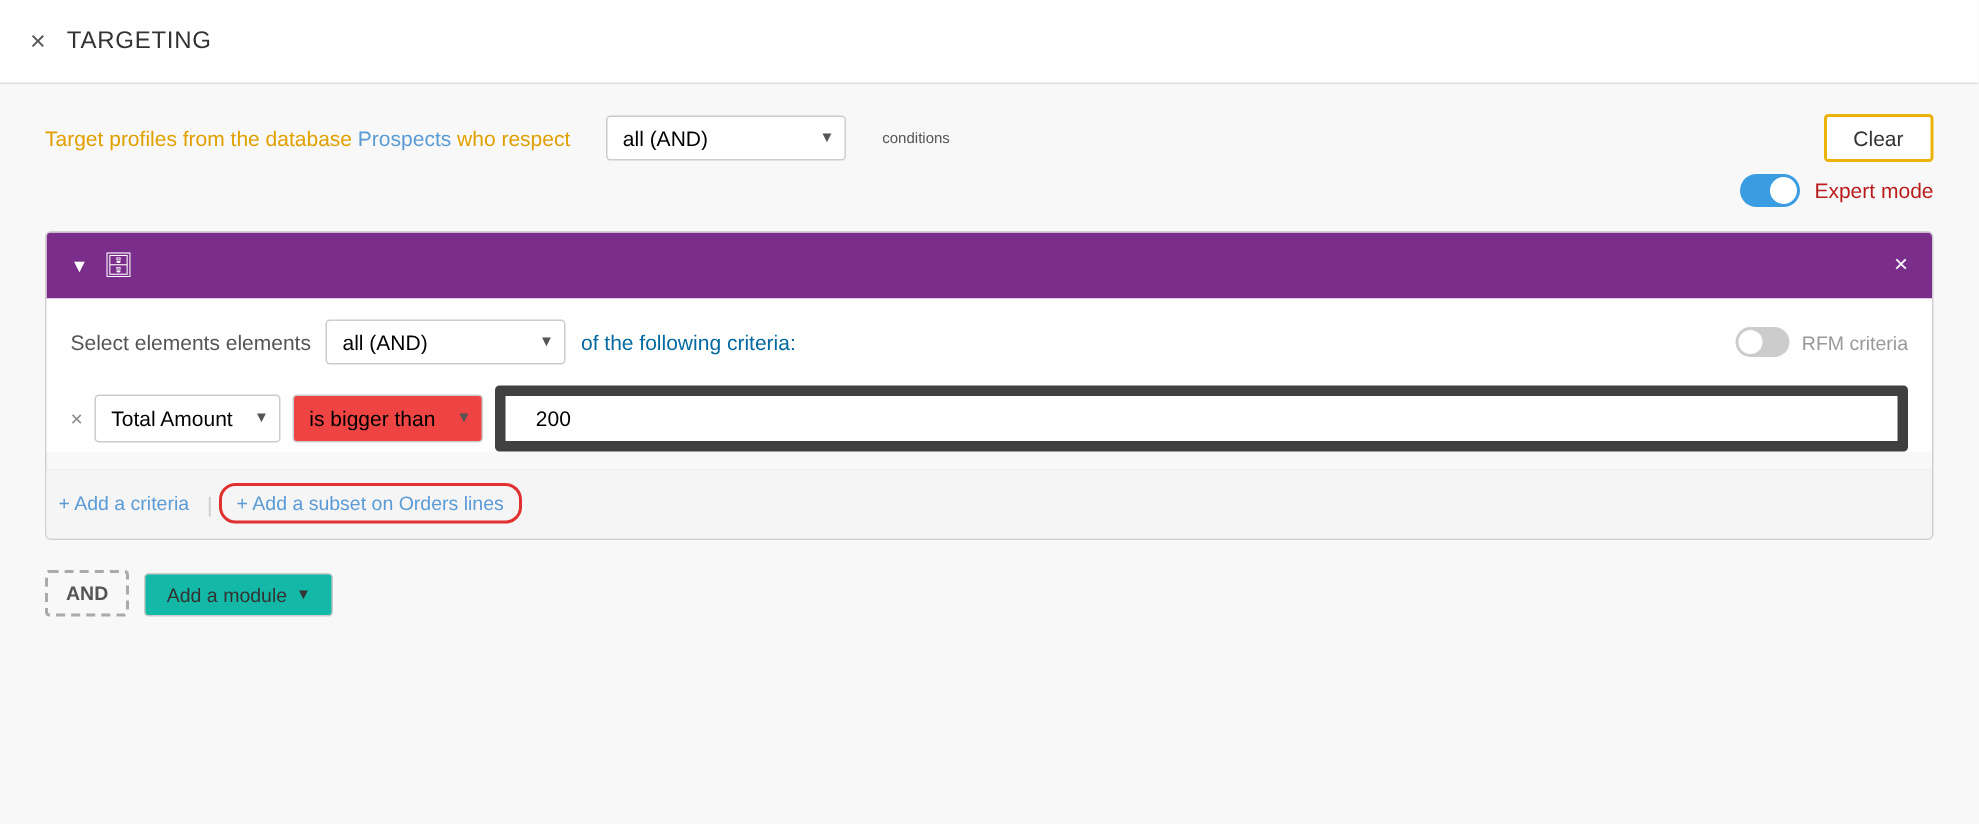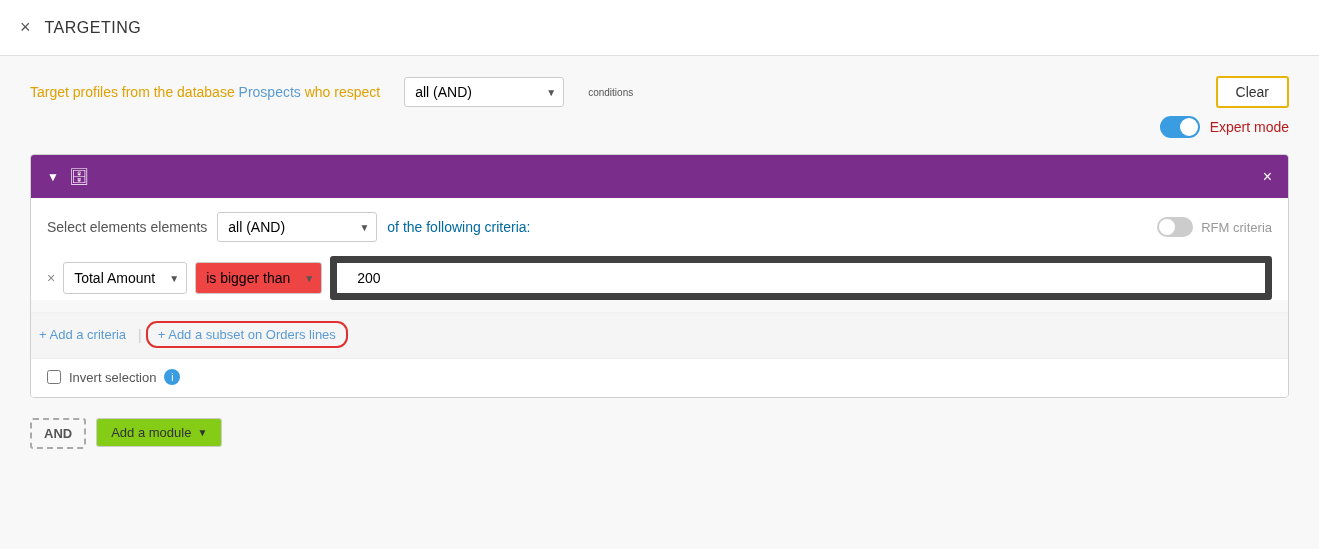--- a/index.html
+++ b/index.html
@@ -323,34 +323,34 @@
       font-size: 10px;
       display: inline-flex;
       align-items: center;
       justify-content: center;
       cursor: pointer;
     }
 
     
     .bottom-actions {
       display: flex;
-      align-items: flex-start;
+      align-items: flex-end;
       gap: 10px;
       margin-top: 14px;
     }
     .and-badge {
       border: 2px dashed #aaa;
       border-radius: 3px;
       padding: 6px 12px;
       font-size: 13px;
       color: #555;
       font-weight: bold;
     }
     .add-module-btn {
-      background: #84cc16;
+      background: #14b8a6;
       border: 1px solid #ccc;
       border-radius: 3px;
       padding: 6px 14px;
       font-size: 13px;
       color: #333;
       cursor: pointer;
       display: flex;
       align-items: center;
       gap: 6px;
     }
@@ -439,25 +439,20 @@
         <input class="value-input" type="text" value="200" style="">
       </div>
     </div>
 
     <div class="add-criteria-row">
       <button class="add-criteria-btn">+ Add a criteria</button>
       <span class="divider-pipe">|</span>
       <button class="add-subset-btn">+ Add a subset on Orders lines</button>
     </div>
 
-    <div class="invert-row">
-      <input type="checkbox" class="invert-checkbox" style="">
-      <span class="invert-label">Invert selection</span>
-      <span class="info-icon">i</span>
-    </div>
   </div>
 
   <div class="bottom-actions">
     <div class="and-badge">AND</div>
     <button class="add-module-btn">
       <span>Add a module</span>
       <span class="chevron">▼</span>
     </button>
   </div>
 

